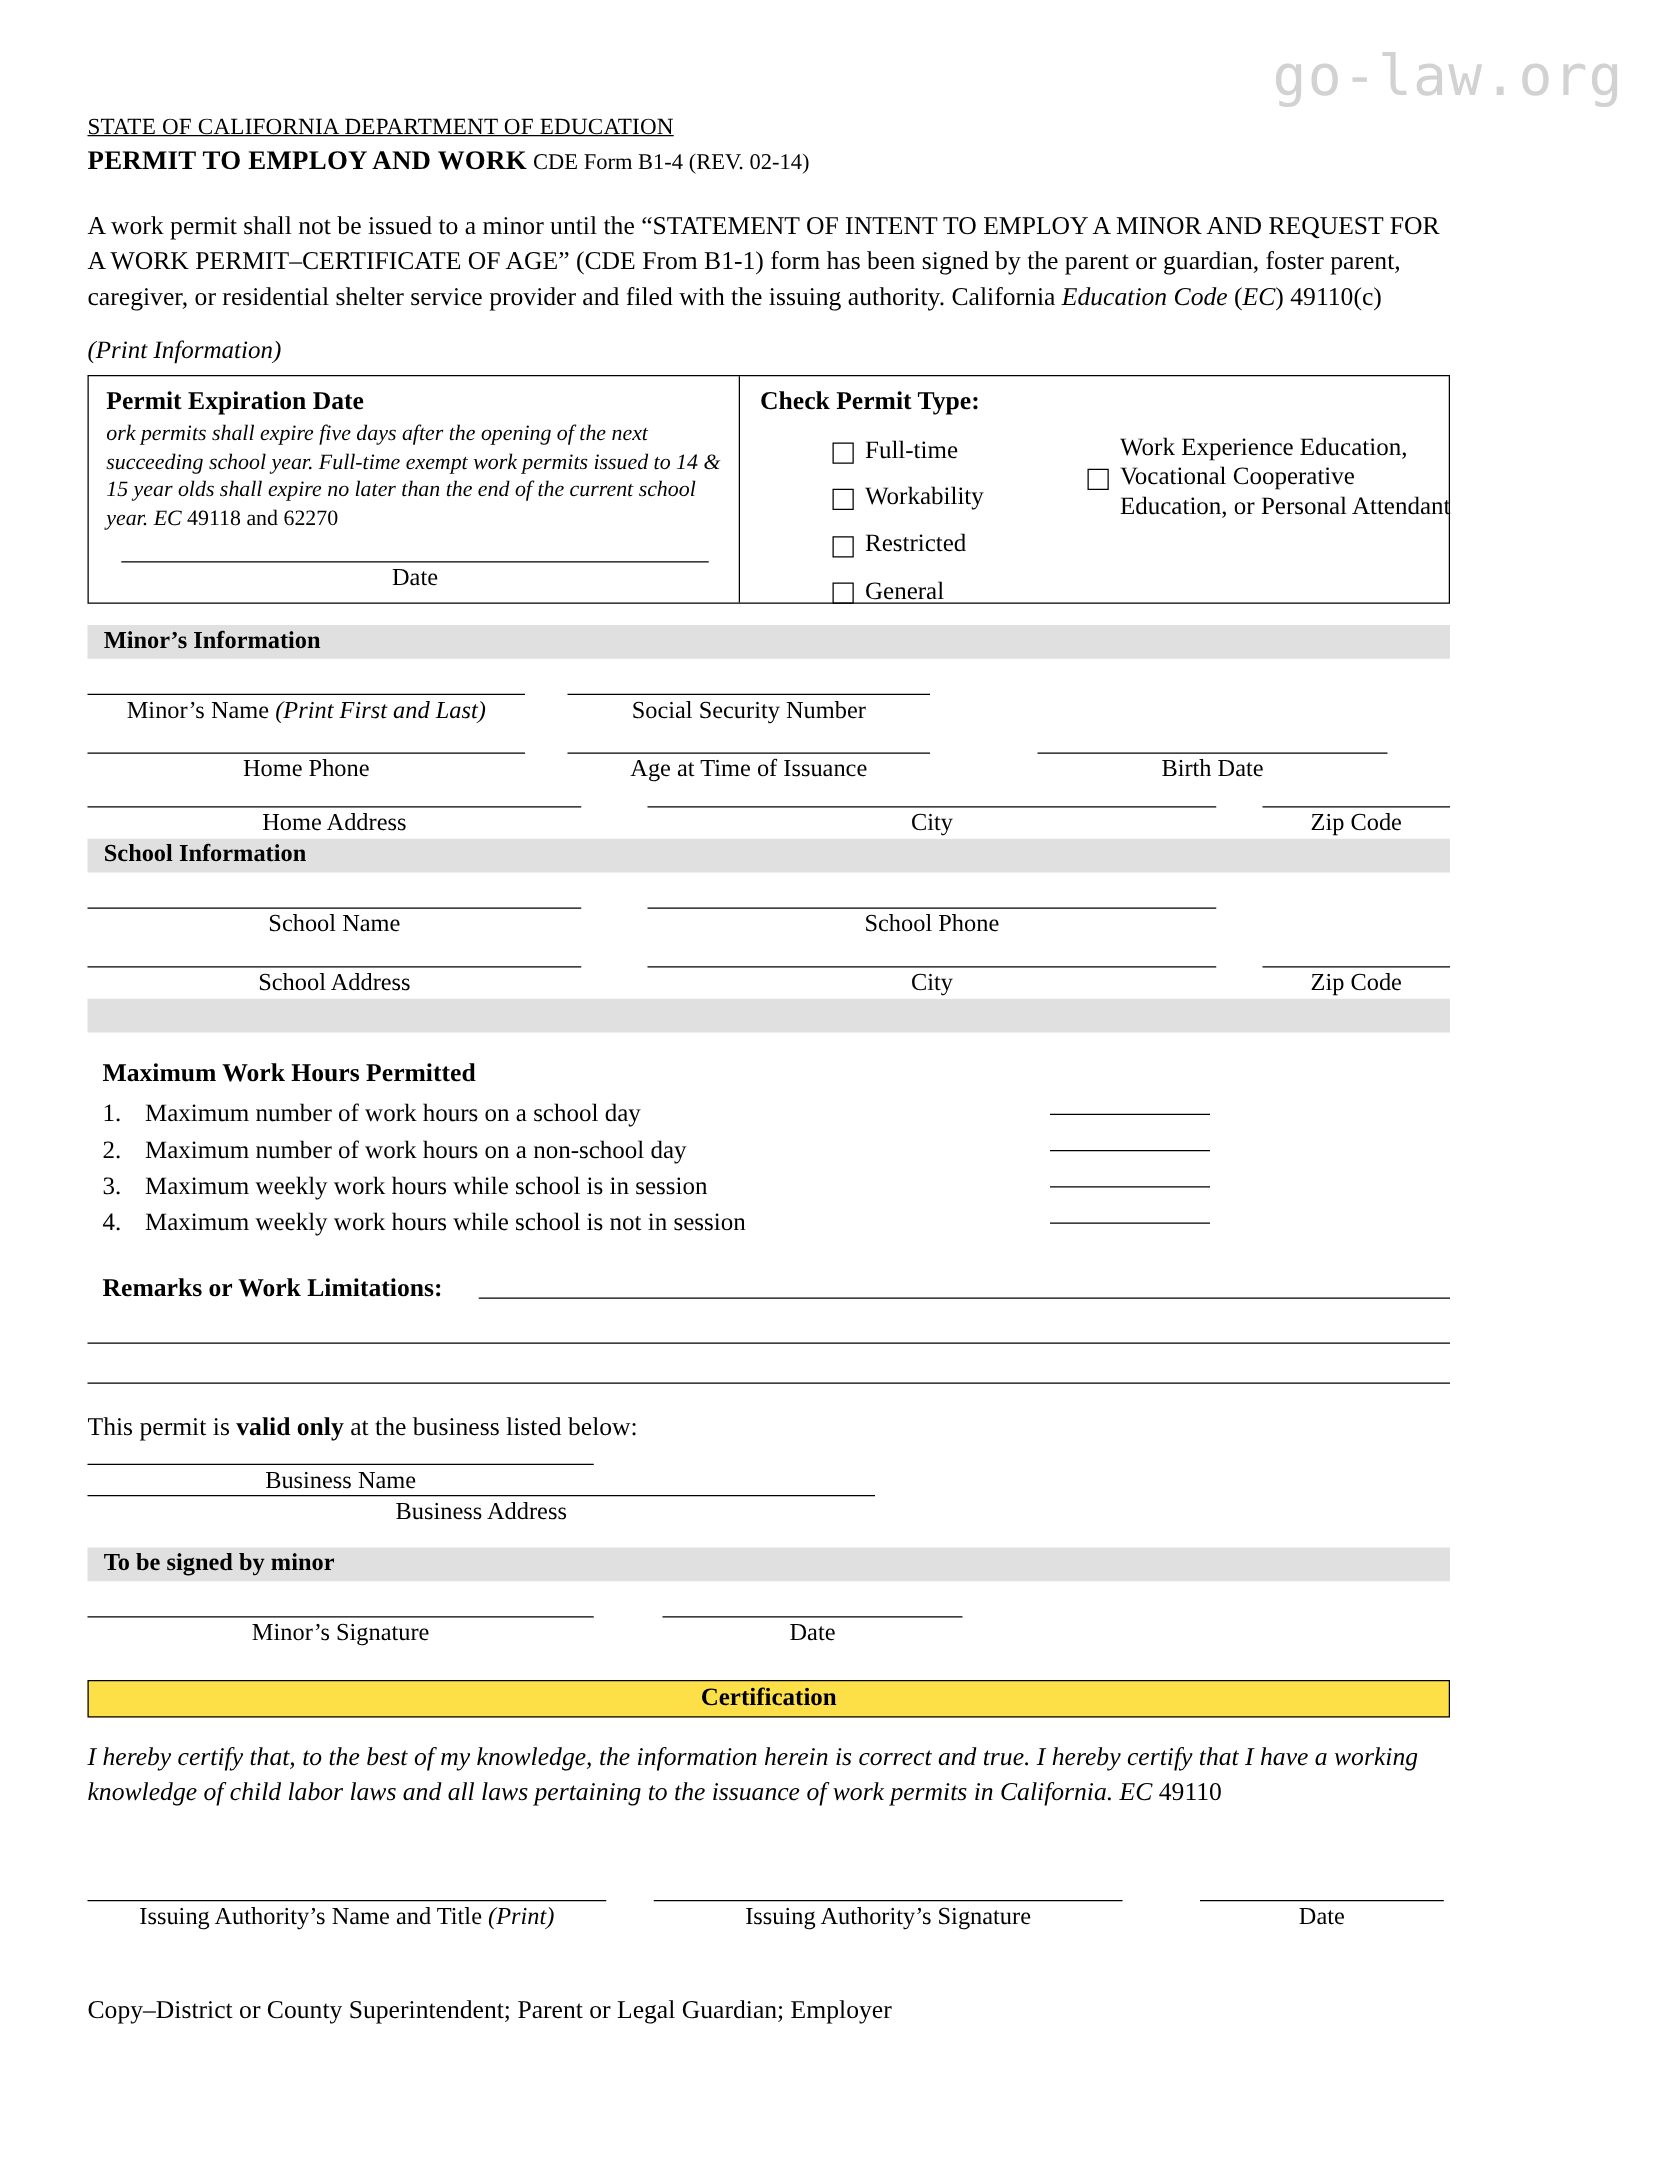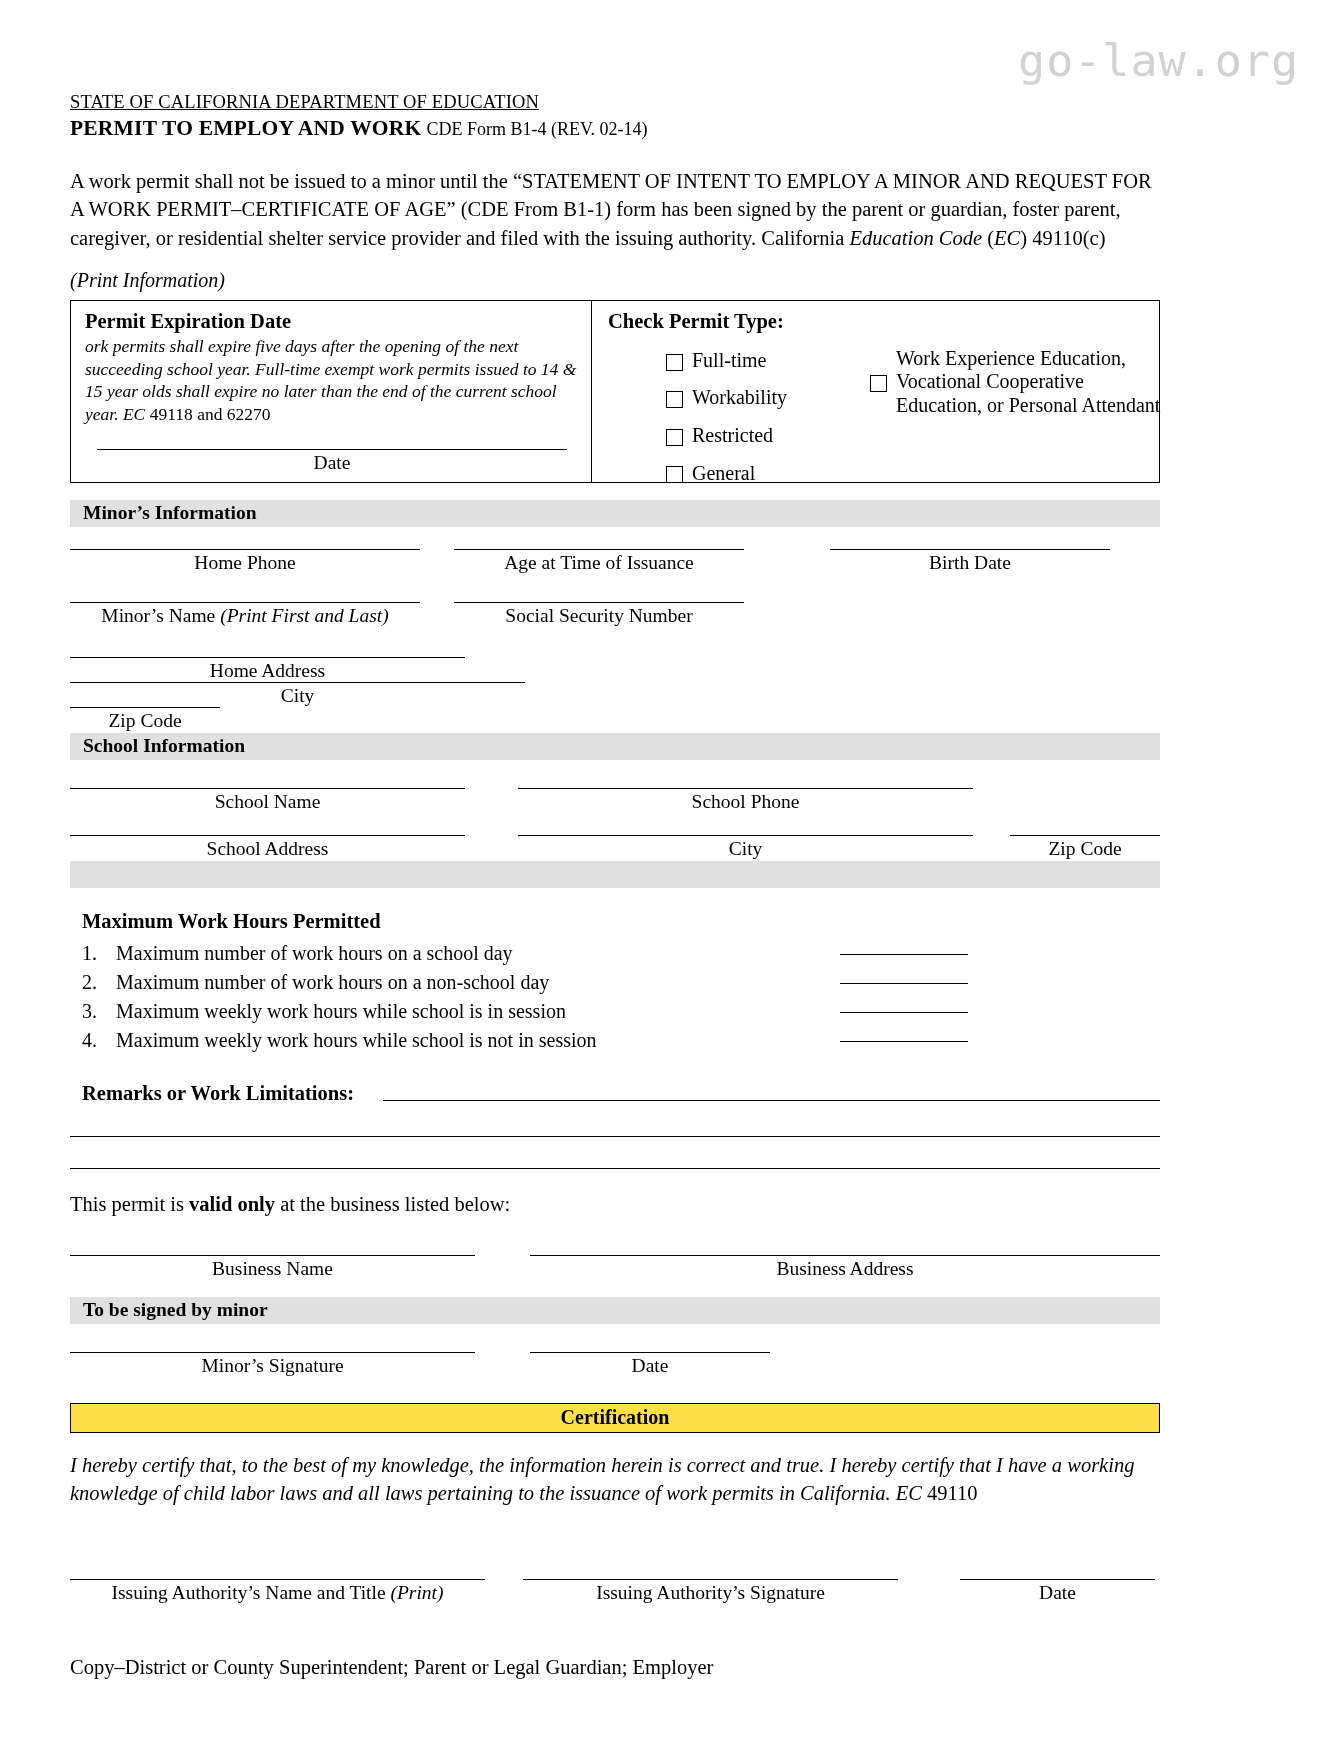--- a/index.html
+++ b/index.html
@@ -329,50 +329,50 @@
             <span class="checkbox"></span>
             <span class="cb-label">Work Experience Education, Vocational Cooperative Education, or Personal Attendant</span>
           </div>
         </div>
       </div>
 
     </div>
 
     <div class="sec-bar">Minor’s Information</div>
 
+    <div class="frow" style="margin-top:28px;">
+      <div class="fld" style="width:350px;">
+        <div class="rule"></div>
+        <div class="cap"><span>Minor’s Name </span><i>(Print First and Last)</i></div>
+      </div>
+      <div class="gap" style="width:34px;"></div>
+      <div class="fld" style="width:290px;">
+        <div class="rule"></div>
+        <div class="cap">Social Security Number</div>
+      </div>
+    </div>
+
     <div class="frow" style="margin-top:22px;">
       <div class="fld" style="width:350px;">
         <div class="rule"></div>
         <div class="cap">Home Phone</div>
       </div>
       <div class="gap" style="width:34px;"></div>
       <div class="fld" style="width:290px;">
         <div class="rule"></div>
         <div class="cap">Age at Time of Issuance</div>
       </div>
       <div class="gap" style="width:86px;"></div>
       <div class="fld" style="width:280px;">
         <div class="rule"></div>
         <div class="cap">Birth Date</div>
       </div>
     </div>
 
-    <div class="frow" style="margin-top:28px;">
-      <div class="fld" style="width:350px;">
-        <div class="rule"></div>
-        <div class="cap"><span>Minor’s Name </span><i>(Print First and Last)</i></div>
-      </div>
-      <div class="gap" style="width:34px;"></div>
-      <div class="fld" style="width:290px;">
-        <div class="rule"></div>
-        <div class="cap">Social Security Number</div>
-      </div>
-    </div>
-
-    <div class="frow" style="margin-top:30px;flex-direction:column;">
+    <div class="frow" style="margin-top:18px;">
       <div class="fld" style="width:395px;">
         <div class="rule"></div>
         <div class="cap">Home Address</div>
       </div>
       <div class="gap" style="width:53px;"></div>
       <div class="fld" style="width:455px;">
         <div class="rule"></div>
         <div class="cap">City</div>
       </div>
       <div class="gap" style="width:37px;"></div>
@@ -443,21 +443,21 @@
       <span class="remarks-label">Remarks or Work Limitations:</span>
       <span class="remarks-rule"></span>
     </div>
     <div class="full-rule"></div>
     <div class="full-rule"></div>
 
     <div class="valid-line">
       <span>This permit is </span><b>valid only</b><span> at the business listed below:</span>
     </div>
 
-    <div class="frow" style="margin-top:39px;">
+    <div class="frow" style="margin-top:17px;flex-direction:column;">
       <div class="fld" style="width:405px;">
         <div class="rule"></div>
         <div class="cap">Business Name</div>
       </div>
       <div class="gap" style="width:55px;"></div>
       <div class="fld" style="width:630px;">
         <div class="rule"></div>
         <div class="cap">Business Address</div>
       </div>
     </div>

